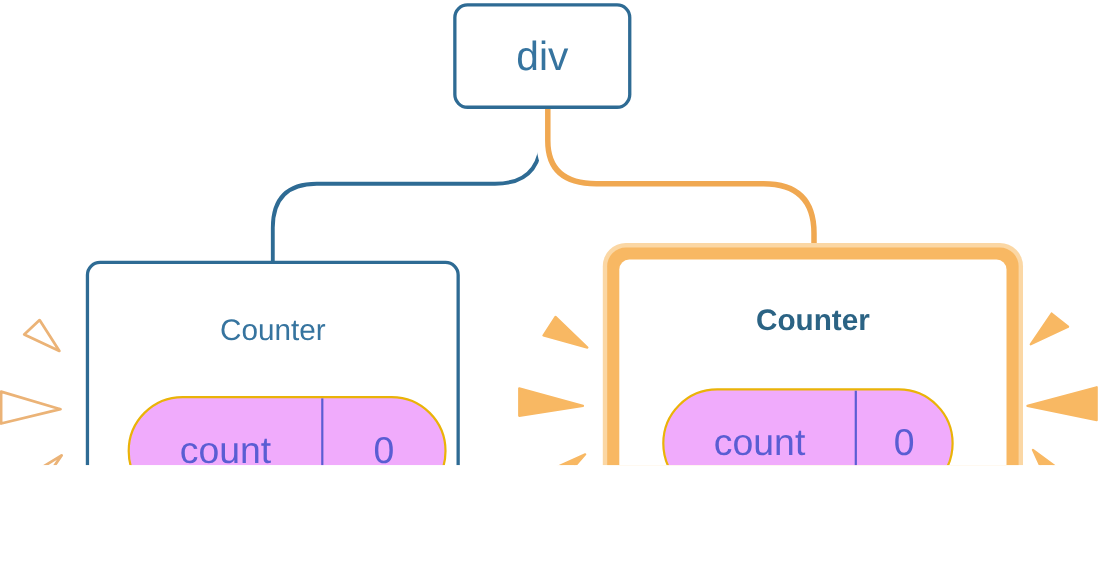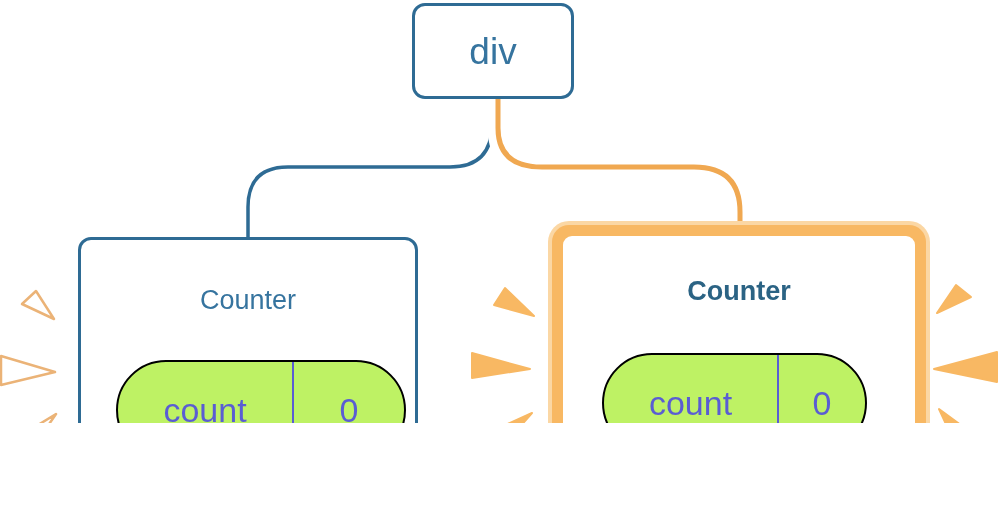--- a/index.html
+++ b/index.html
@@ -31,22 +31,22 @@
   .hl-mid{
     width:100%;height:100%;background:#F8B863;border-radius:17px;
     padding:11px;box-sizing:border-box;
   }
   .hl-inner{
     position:relative;width:100%;height:100%;background:#ffffff;border-radius:9px;
   }
   .hl-inner .card-title{top:42px;font-weight:700;color:#2B6384;}
   .pill{
     position:absolute;display:flex;align-items:stretch;
-    border:2px solid #000000;border-radius:50px;box-sizing:border-box;
-    background:#bef264;overflow:hidden;
+    border:2px solid #eab308;border-radius:50px;box-sizing:border-box;
+    background:#f0abfc;overflow:hidden;
   }
   .pill-left{left:35px;top:120px;width:290px;height:100px;}
   .pill-right{left:39px;top:117px;width:265px;height:100px;}
   .pill-key{
     display:flex;align-items:center;justify-content:center;
     border-right:2px solid #5A5DD3;box-sizing:border-box;
     font-size:34px;color:#5A5DD3;
   }
   .pill-left .pill-key{width:176px;}
   .pill-right .pill-key{width:175px;}

